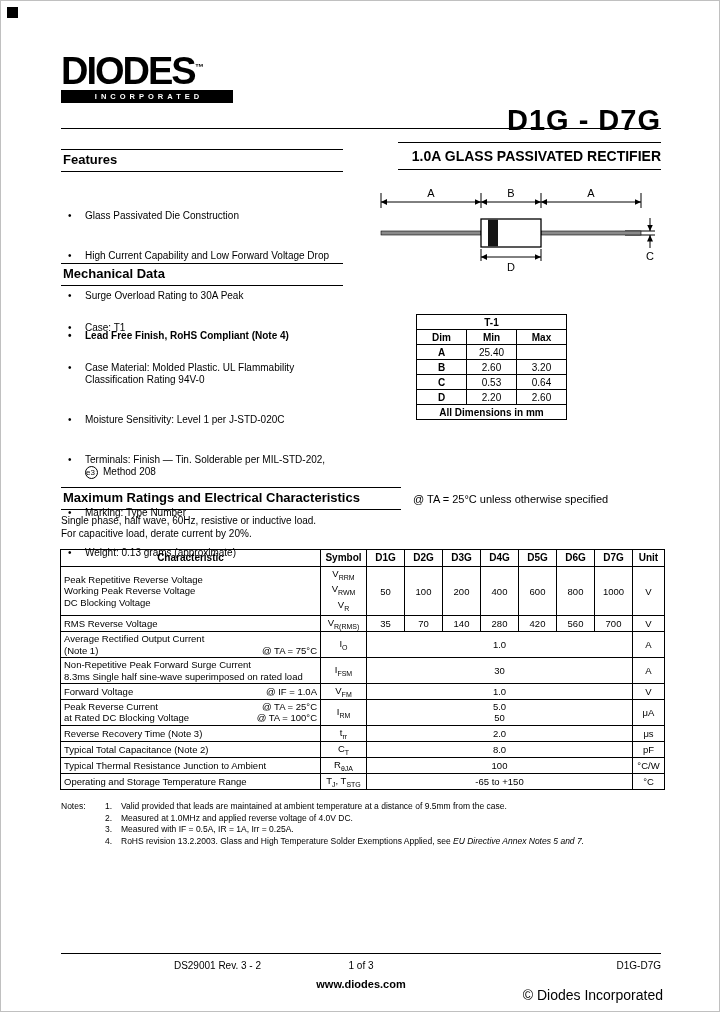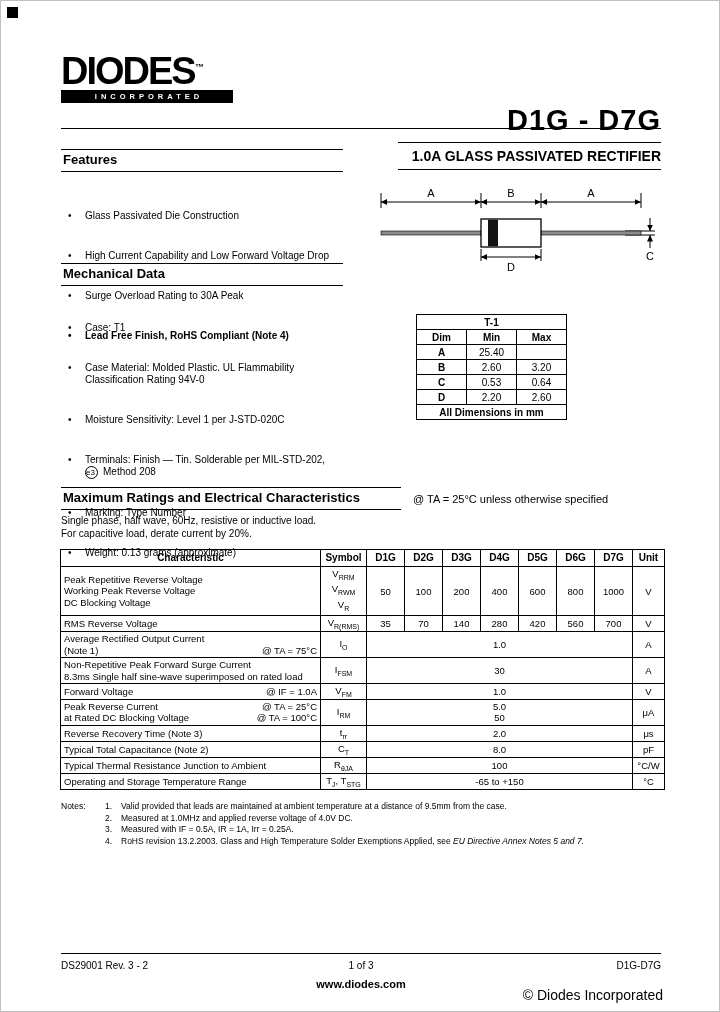--- a/index.html
+++ b/index.html
@@ -73,21 +73,21 @@
   
   .notes { position:absolute; left:60px; top:800px; width:610px; font-size:8.5px; display:flex; }
   .notes-label { width:44px; }
   .note-row { display:flex; line-height:10.5px; margin-bottom:1px; }
   .note-num { width:16px; }
   .note-em { font-style:italic; }
 
   
   .footer-rule { position:absolute; left:60px; top:952px; width:600px; border-top:1px solid #000; }
   .footer-row { position:absolute; left:60px; top:959px; width:600px; display:flex; font-size:10px; }
-  .footer-row .l { flex:1; text-align:left; }
+  .footer-row .l { flex:1; text-align:right; }
   .footer-row .c { flex:1; text-align:center; }
   .footer-row .r { flex:1; text-align:right; }
   .footer-url { position:absolute; left:60px; top:977px; width:600px; text-align:center; font-weight:bold; font-size:11px; }
   .footer-copy { position:absolute; right:56px; top:986px; font-size:14px; }
 </style>
 </head>
 <body>
 
 <div class="page">
 

